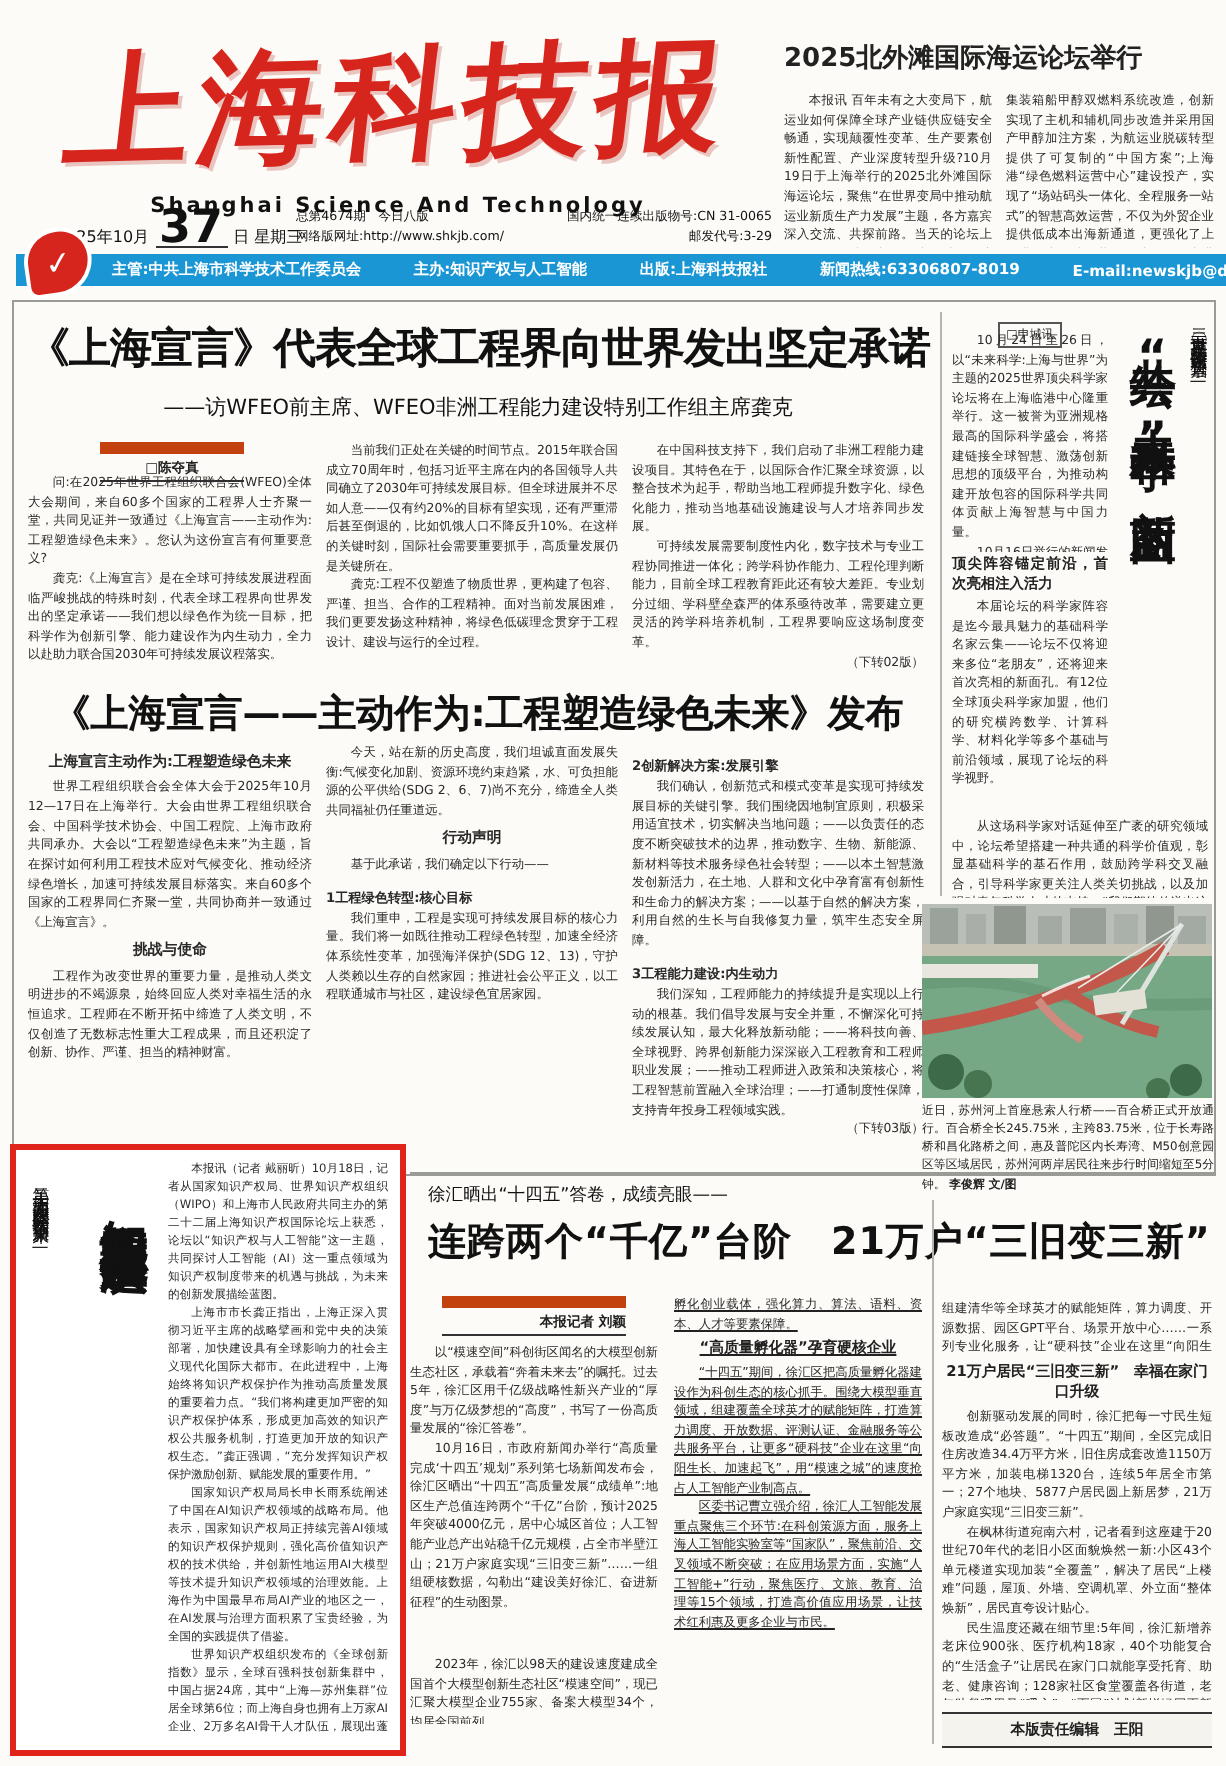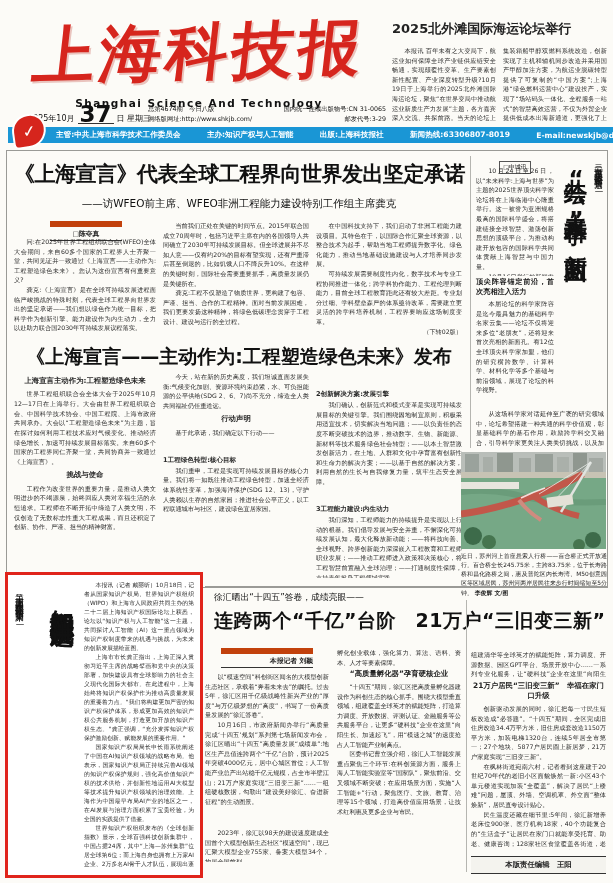--- a/index.html
+++ b/index.html
@@ -31,21 +31,21 @@
   .h-xh{font-weight:bold;font-size:19px;color:#111;white-space:nowrap;letter-spacing:.5px;}
   .kicker{font-size:8.8px;color:#111;}
   
   .vert{writing-mode:vertical-rl;text-orientation:upright;}
   .v-big{font-weight:bold;color:#111;letter-spacing:3px;}
   .v-kick{font-size:8.5px;color:#111;letter-spacing:1px;}
   
   .col{font-size:6.2px;line-height:1.55;text-align:justify;color:#2a2a2a;overflow:hidden;}
   .col p{margin:0;text-indent:2em;}
   .subhead{font-weight:bold;font-size:7.4px;text-align:center;margin:3px 0;text-indent:0;}
-  .bsub{font-weight:bold;font-size:6.6px;margin:17px 0 1px;text-indent:0;}
+  .bsub{font-weight:bold;font-size:6.6px;margin:6px 0 1px;text-indent:0;}
   .jump{text-align:right;font-size:6.2px;}
   .bylinebox{border-top:6px solid #c2410c;border-bottom:1px solid #333;font-size:6.8px;
              text-align:center;padding:1.5px 0;font-weight:bold;}
   .taglabel{border:1px solid #555;font-size:6px;text-align:center;padding:1px 3px;display:inline-block;}
   .redbox{border:3px solid #e0241b;background:#fff;}
   .caption{font-size:5.9px;line-height:1.55;text-align:justify;color:#222;}
   .caption b{font-weight:bold;}
   .editorbox{border-top:1.5px solid #333;border-bottom:1.5px solid #333;
              font-size:7.4px;font-weight:bold;text-align:center;padding:3px 0;background:#f4f3ee;}
 </style>
@@ -215,21 +215,21 @@
     <div class="bylinebox" style="width:92px;margin:0 auto 4px;text-align:right;">本报记者 刘颖</div>
     <div class="col" style="position:static;height:156px;">
       <p>以“模速空间”科创街区闻名的大模型创新生态社区，承载着“奔着未来去”的嘱托。过去5年，徐汇区用千亿级战略性新兴产业的“厚度”与万亿级梦想的“高度”，书写了一份高质量发展的“徐汇答卷”。</p>
       <p>10月16日，市政府新闻办举行“高质量完成‘十四五’规划”系列第七场新闻发布会，徐汇区晒出“十四五”高质量发展“成绩单”:地区生产总值连跨两个“千亿”台阶，预计2025年突破4000亿元，居中心城区首位；人工智能产业总产出站稳千亿元规模，占全市半壁江山；21万户家庭实现“三旧变三新”……一组组硬核数据，勾勒出“建设美好徐汇、奋进新征程”的生动图景。</p>
     </div>
     <div class="col" style="position:static;height:34px;">
       <p>2023年，徐汇以98天的建设速度建成全国首个大模型创新生态社区“模速空间”，现已汇聚大模型企业755家、备案大模型34个，均居全国前列。</p>
     </div>
   </div>
 
-  <div class="abs" style="left:337px;top:648px;width:124px;">
+  <div class="abs" style="left:337px;top:648px;width:124px;text-decoration:underline;">
     <div class="col" style="position:static;height:18px;">
       <p style="text-indent:0;">孵化创业载体，强化算力、算法、语料、资本、人才等要素保障。</p>
     </div>
     <div class="subhead">“高质量孵化器”孕育硬核企业</div>
     <div class="col" style="position:static;height:186px;">
       <p>“十四五”期间，徐汇区把高质量孵化器建设作为科创生态的核心抓手。围绕大模型垂直领域，组建覆盖全球英才的赋能矩阵，打造算力调度、开放数据、评测认证、金融服务等公共服务平台，让更多“硬科技”企业在这里“向阳生长、加速起飞”，用“模速之城”的速度抢占人工智能产业制高点。</p>
       <p>区委书记曹立强介绍，徐汇人工智能发展重点聚焦三个环节:在科创策源方面，服务上海人工智能实验室等“国家队”，聚焦前沿、交叉领域不断突破；在应用场景方面，实施“人工智能+”行动，聚焦医疗、文旅、教育、治理等15个领域，打造高价值应用场景，让技术红利惠及更多企业与市民。</p>
     </div>
   </div>
 

